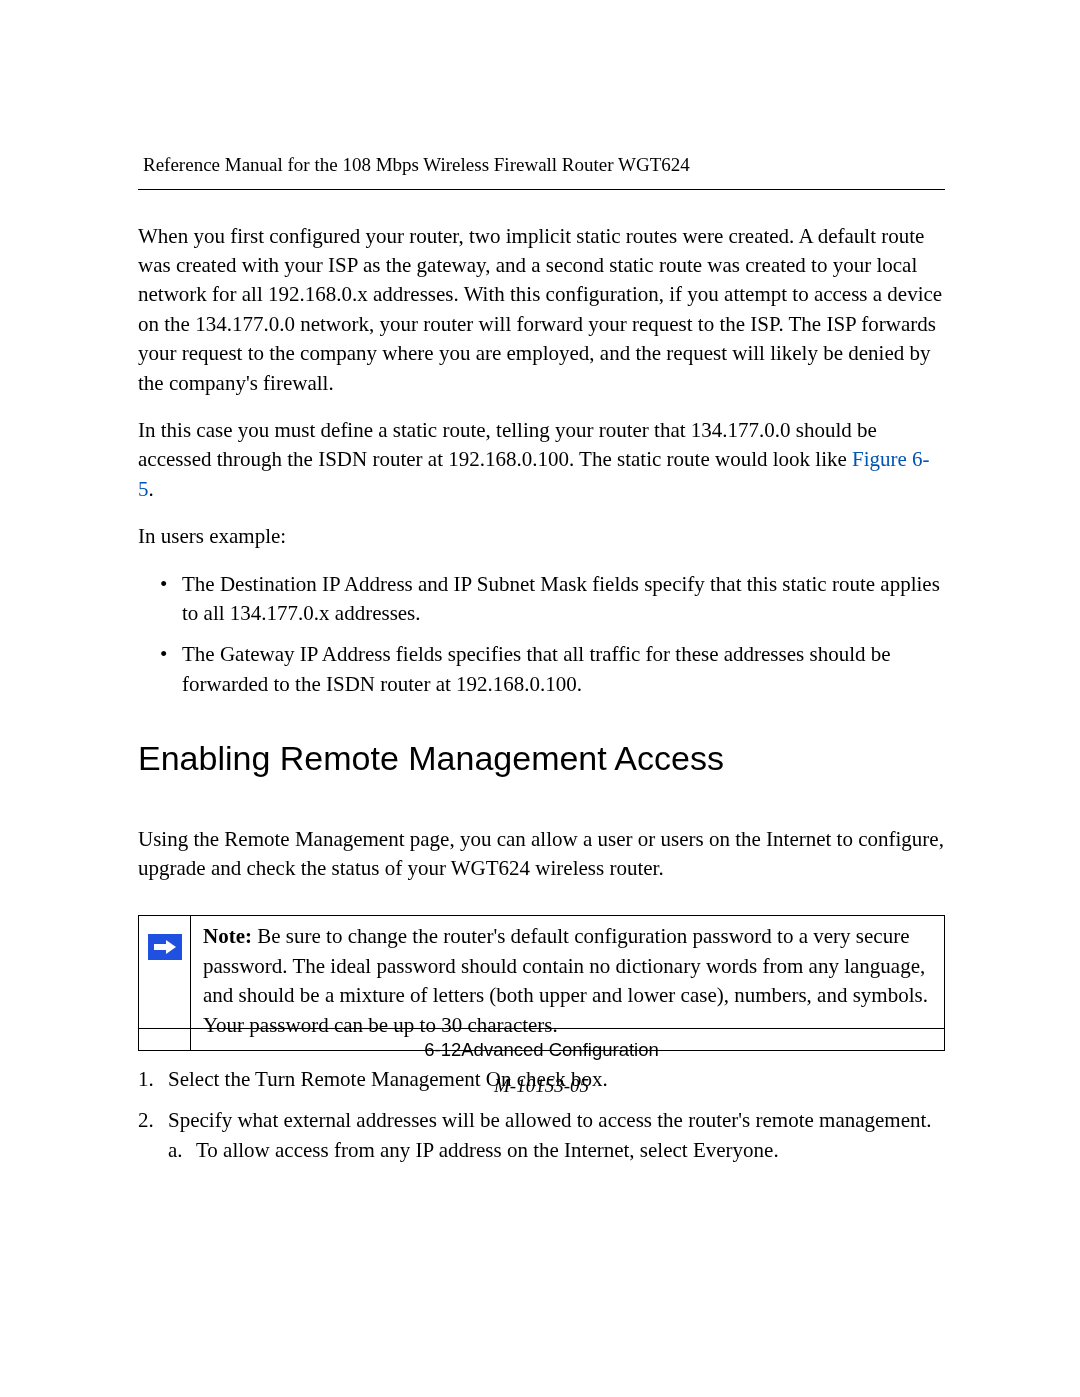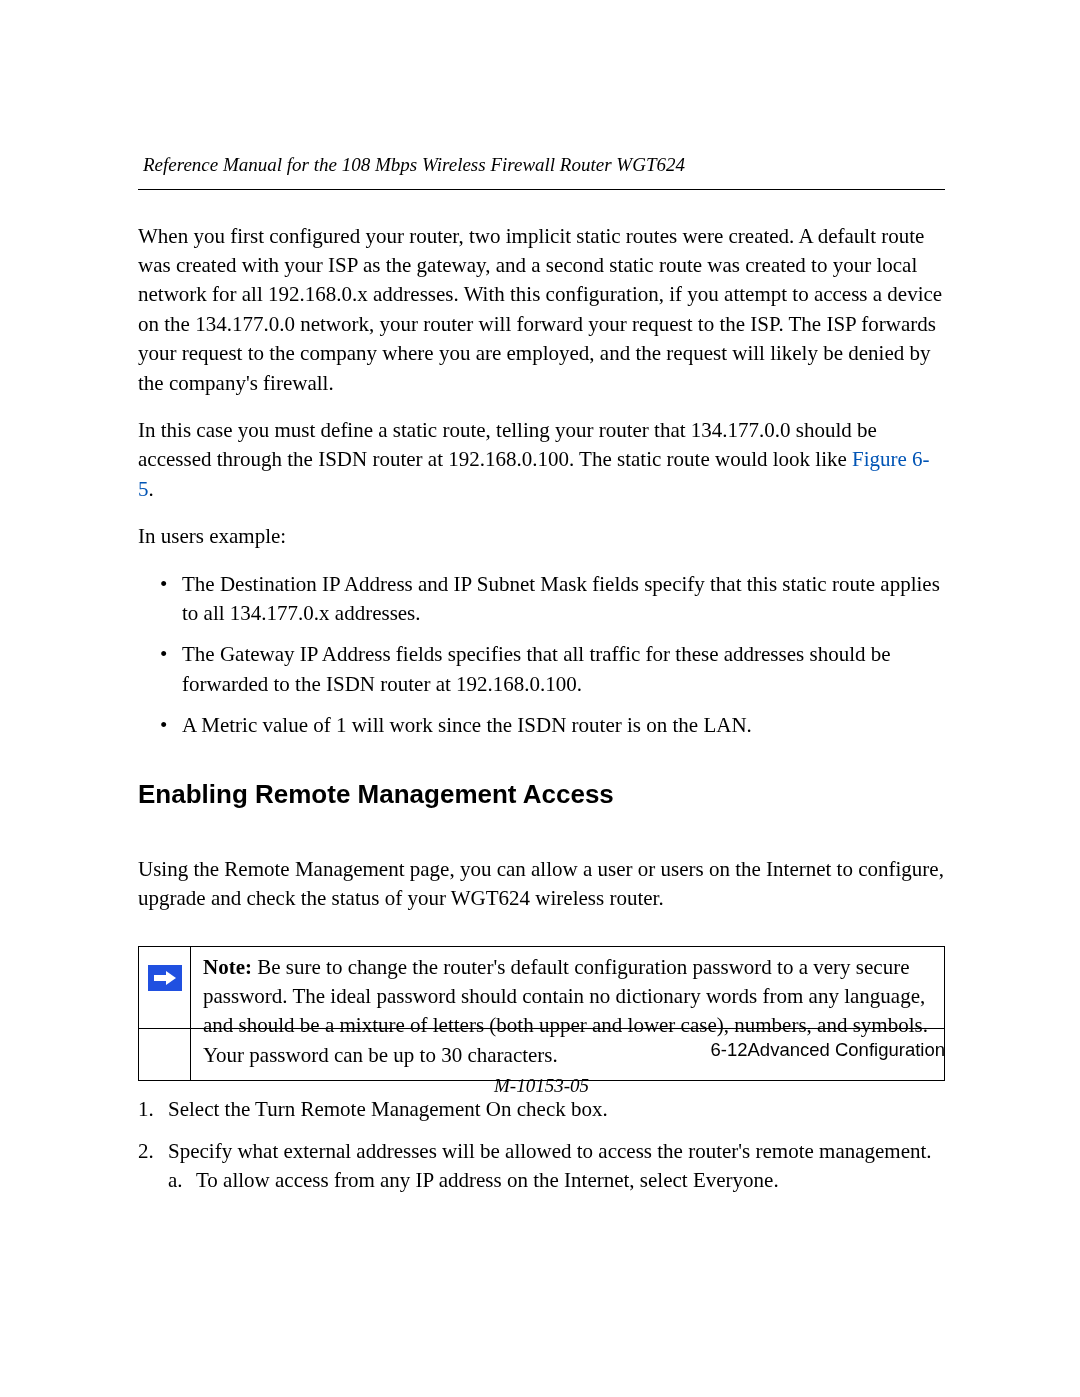--- a/index.html
+++ b/index.html
@@ -14,21 +14,20 @@
       height: 1397px;
       position: relative;
       color: #000000;
       font-size: 21px;
       line-height: 1.4;
     }
     .page {
       padding: 152px 135px 0 138px;
     }
     .header-title {
-      font-style: italic;
       font-size: 19px;
       margin-bottom: 10px;
       padding-left: 5px;
     }
     .header-rule {
       border: none;
       border-top: 1.5px solid #000;
       margin-bottom: 32px;
     }
     .body-para {
@@ -48,22 +47,22 @@
       margin-bottom: 12px;
     }
     .bullet-list li::before {
       content: "•";
       position: absolute;
       left: 0;
       top: 0;
     }
     .section-heading {
       font-family: Arial, Helvetica, sans-serif;
-      font-weight: bold;
-      font-size: 26px;
+      font-weight: normal;
+      font-size: 34px;
       margin-bottom: 42px;
       margin-top: 20px;
     }
     .note-box {
       border: 1.5px solid #000;
       margin-top: 32px;
       margin-bottom: 14px;
       display: flex;
     }
     .note-icon-cell {
@@ -154,21 +153,21 @@
       right: 135px;
       top: 1028px;
     }
     .footer-rule {
       border: none;
       border-top: 1.5px solid #000;
       margin-bottom: 8px;
     }
     .footer-row {
       display: flex;
-      justify-content: flex-end;
+      justify-content: center;
       font-family: Arial, Helvetica, sans-serif;
       font-size: 18.5px;
       margin-bottom: 10px;
     }
     .footer-doc {
       text-align: center;
       font-style: italic;
       font-size: 19px;
       font-family: 'Times New Roman', Times, serif;
     }
@@ -188,21 +187,20 @@
 
   <p class="body-para">
     <span>In this case you must define a static route, telling your router that 134.177.0.0 should be accessed through the ISDN router at 192.168.0.100. The static route would look like </span><span class="link">Figure 6-5</span><span>.</span>
   </p>
 
   <p class="body-para">In users example:</p>
 
   <ul class="bullet-list">
     <li><span>The Destination IP Address and IP Subnet Mask fields specify that this static route applies to all 134.177.0.x addresses.</span></li>
     <li><span>The Gateway IP Address fields specifies that all traffic for these addresses should be forwarded to the ISDN router at 192.168.0.100.</span></li>
-    <li><span>A Metric value of 1 will work since the ISDN router is on the LAN.</span></li>
   </ul>
 
   <h2 class="section-heading">Enabling Remote Management Access</h2>
 
   <p class="body-para">Using the Remote Management page, you can allow a user or users on the Internet to configure, upgrade and check the status of your WGT624 wireless router.</p>
 
   <div class="note-box">
     <div class="note-icon-cell">
       <div class="note-icon">
         <div class="note-arrow"></div>

